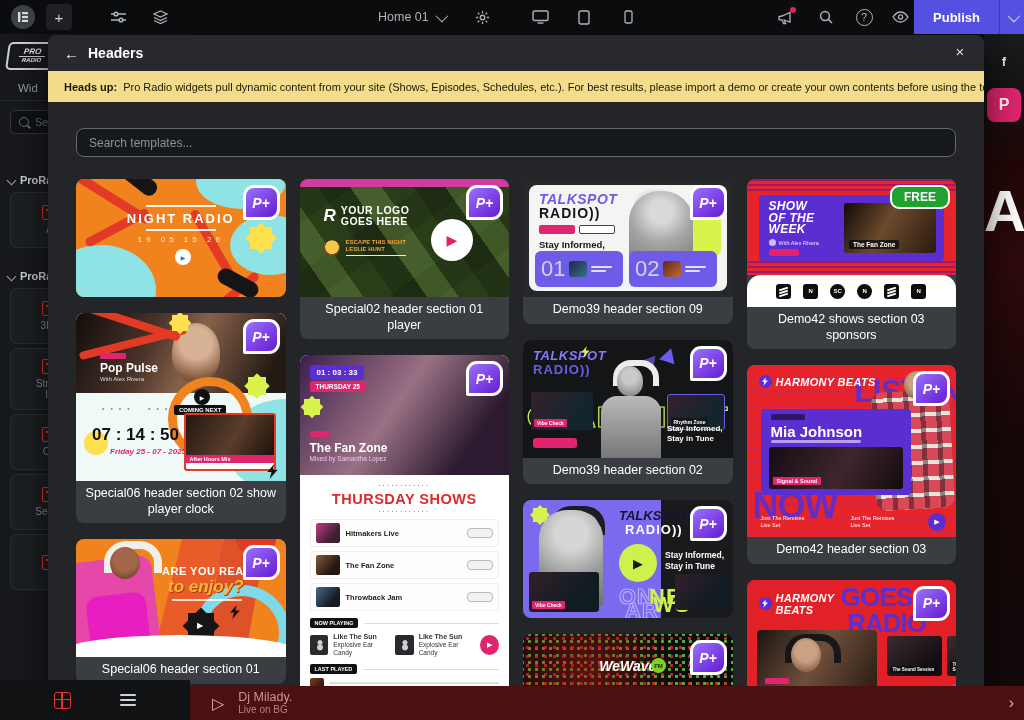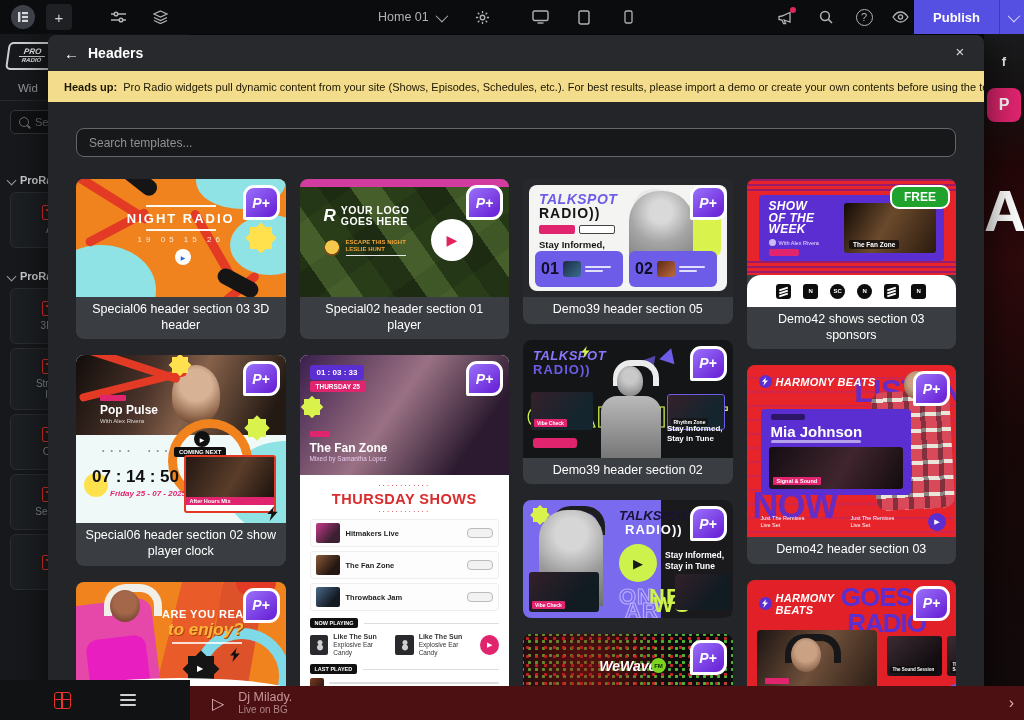--- a/index.html
+++ b/index.html
@@ -92,21 +92,21 @@
   #t2 .song{position:absolute;left:24px;top:60px;display:flex;gap:6px;align-items:center}
   #t2 .av{width:16px;height:16px;border-radius:50%;background:radial-gradient(circle at 50% 45%,#f3c84d 55%,#7a4a14 60%)}
   #t2 .st{color:#f0a43c;font-weight:700;font-size:6px;line-height:7px;border-bottom:1px solid #e8e8e8;padding-bottom:2px}
   
   #t3{height:118px;background:#26282b}
   #t3 .wcard{position:absolute;inset:6px;background:#f4f4f2;border-radius:8px}
   #t3 .b1{color:#6C5CE8;font-weight:800;font-style:italic;font-size:14px;letter-spacing:.5px}
   #t3 .b2{color:#151515;font-weight:800;font-size:14px;letter-spacing:1px}
   #t3 .pill{height:9px;border-radius:2px}
   #t3 .tg{color:#151515;font-weight:800;font-size:9.5px;line-height:11px}
-  #t3 .num{color:#000000;opacity:.85;font-weight:700;font-size:16px;line-height:22px}
+  #t3 .num{color:#e5e5e5;opacity:.85;font-weight:400;font-size:22px;line-height:22px}
   #t3 .pcard{position:absolute;bottom:10px;height:36px;background:#6C5CE8;border-radius:6px;display:flex;align-items:center;gap:4px;padding:0 6px;box-sizing:border-box}
   #t3 .mini{width:18px;height:16px;border-radius:3px;background:linear-gradient(135deg,#1b2a44,#3b6e8f)}
   #t3 .rows{flex:1}
   #t3 .rows i{display:block;height:2px;background:rgba(255,255,255,.8);margin:2px 0;border-radius:1px}
   #t3 .lime{position:absolute;right:12px;top:26px;width:44px;height:52px;background:#D9F24C;border-radius:8px}
   #t3 .her{position:absolute;right:40px;top:12px;width:64px;height:74px;border-radius:30px 30px 12px 12px;
            background:radial-gradient(circle at 50% 28%,#d9d9d9 18%,#a5a5a5 50%,#7c7c7c 100%)}
   #t3 .hph{position:absolute;right:56px;top:10px;width:34px;height:18px;border:5px solid #e9e9e9;border-bottom:none;border-radius:20px 20px 0 0}
   
   #t4red{height:96px;position:relative;overflow:hidden;background:#E8242B}
@@ -451,21 +451,20 @@
             <div class="bar" style="left:40px;top:-8px;width:44px;height:16px;background:#151515;transform:rotate(38deg);border-radius:8px"></div>
             <div class="bar" style="right:26px;bottom:6px;width:44px;height:16px;background:#151515;transform:rotate(28deg);border-radius:8px"></div>
             <div class="burst" style="right:14px;top:48px;width:22px;height:22px;background:#FFE14D"></div>
             <div class="rule" style="top:26px"></div>
             <div class="title">NIGHT RADIO</div>
             <div class="rule" style="top:50px"></div>
             <div class="cd">19 05 15 26</div>
             <div class="pc abs" style="left:99px;top:70px;width:16px;height:16px;font-size:6px;color:#2d6cdf">▶</div>
             <div class="pp">P+</div>
           </div>
-          <div class="lbl">Special06 header section 03 3D header</div>
         </div>
 
         <div class="card">
           <div class="thumb" id="t5">
             <div class="photo"></div>
             <div class="face"></div>
             <div class="bar" style="left:10px;top:6px;width:96px;height:8px;background:#E23A25;transform:rotate(18deg)"></div>
             <div class="bar" style="left:2px;top:26px;width:110px;height:8px;background:#E23A25;transform:rotate(-14deg)"></div>
             <div class="burst" style="left:96px;top:2px;width:16px;height:16px;background:#FFE14D"></div>
             <div class="burst" style="right:20px;top:64px;width:18px;height:18px;background:#D9F24C"></div>
@@ -631,21 +630,21 @@
             <div class="pcard" style="left:106px;width:88px">
               <span class="num">02</span>
               <span class="mini" style="background:linear-gradient(135deg,#5a2a18,#c06a3a)"></span>
               <span class="rows">
                   <i style="width:80%"></i>
                   <i style="width:55%"></i>
                 </span>
             </div>
             <div class="pp">P+</div>
           </div>
-          <div class="lbl">Demo39 header section 05</div>
+          <div class="lbl">Demo39 header section 09</div>
         </div>
 
         <div class="card">
           <div class="thumb" id="t7">
             <div class="big" style="left:4px;top:60px">ONAIR</div>
             <div class="big" style="right:4px;top:60px">NEXT</div>
             <div class="b1">TALKSPOT</div>
             <div class="b2">RADIO))</div>
             <div class="tri" style="right:56px;top:8px;transform:rotate(18deg)"></div>
             <div class="tri" style="right:74px;top:14px;transform:rotate(40deg);opacity:.7"></div>

